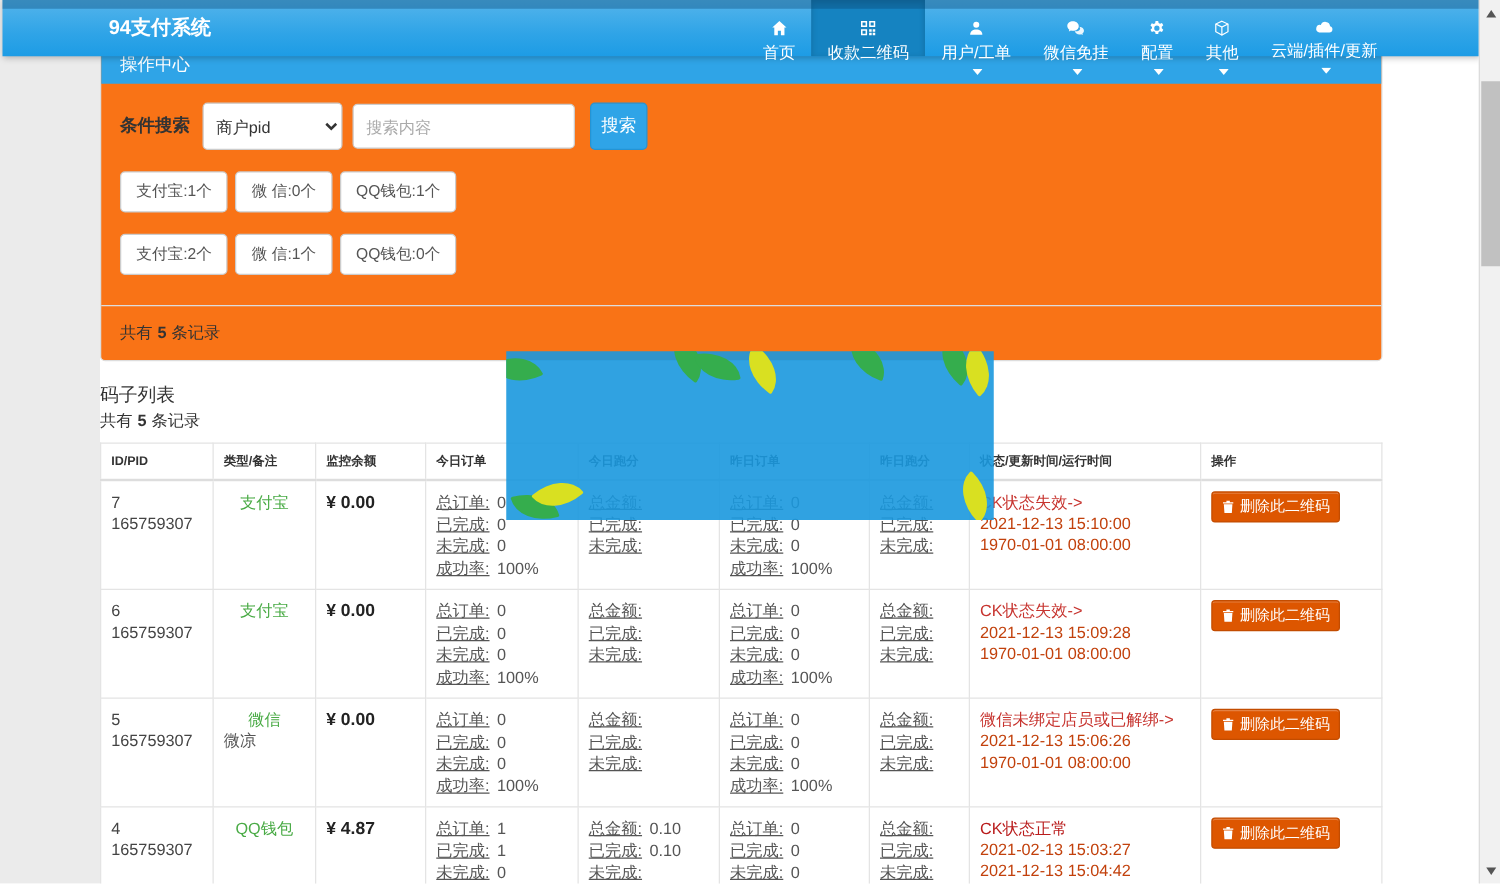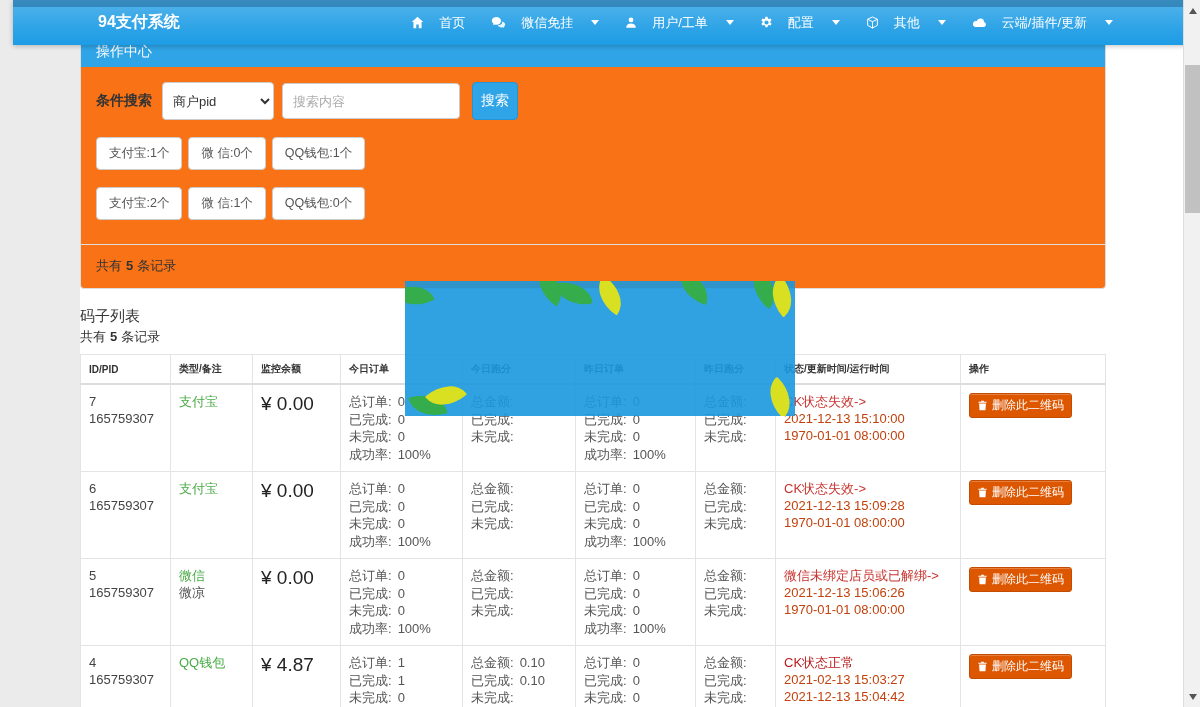--- a/index.html
+++ b/index.html
@@ -1,26 +1,26 @@
 <!DOCTYPE html>
 <html><head>
 <meta charset="utf-8">
 <style>
   html,body{margin:0;padding:0;}
   body{font-family:"Liberation Sans","DejaVu Sans",sans-serif;}
   .stage{position:relative;width:1200px;height:707px;overflow:hidden;background:#fff;}
   .left-strip{position:absolute;left:0;top:0;width:80px;height:707px;background:#ebebeb;}
 
   
-  .navbar{position:absolute;top:0;left:13px;width:1183px;height:45px;z-index:20;display:flex;align-items:center;
+  .navbar{position:absolute;top:0;left:2px;width:1183px;height:45px;z-index:20;display:flex;align-items:center;
     background:linear-gradient(#54b4eb,#2fa4e7 60%,#1d9ce5);box-shadow:0 1px 5px rgba(0,0,0,.25);}
   .navbar::before{content:"";position:absolute;top:0;left:0;right:0;height:7px;background:rgba(10,70,115,.38);pointer-events:none;}
   .brand{margin-left:85px;color:#fff;font-size:16px;font-weight:bold;text-decoration:none;white-space:nowrap;}
   .nav-items{display:flex;height:100%;margin-left:auto;margin-right:70px;align-items:stretch;}
-  .nav-item{display:flex;align-items:center;gap:15px;padding:16px 13px;color:#fff;font-size:13px;text-decoration:none;white-space:nowrap;}
+  .nav-item{display:flex;align-items:center;gap:4px;padding:16px 13px;color:#fff;font-size:13px;text-decoration:none;white-space:nowrap;flex-direction:column;}
   .nav-item.active{background:#1583c1;box-shadow:inset 0 2px 5px rgba(0,0,0,.18);}
   .nav-ico{display:flex;align-items:center;}
   .caret{display:flex;align-items:center;margin-left:3px;}
 
   
   .content{position:absolute;left:80px;top:0;width:1026px;}
 
   .panel{margin-top:20px;border:1px solid #ddd;border-radius:4px;background:#f97316;}
   .panel-heading{height:40px;background:#2fa4e7;border-radius:3px 3px 0 0;color:#fff;font-size:14px;
     display:flex;align-items:flex-end;padding:0 15px 6px;}
@@ -38,24 +38,24 @@
 
   .list-title{margin:18px 0 2px;font-size:15px;color:#333;}
   .list-count{font-size:13px;color:#333;margin-bottom:8px;}
 
   
   .codes-table{border-collapse:collapse;width:1025px;table-layout:fixed;background:#fff;font-size:13px;color:#555;}
   .codes-table th{border:1px solid #e4e4e4;border-bottom:2px solid #ddd;text-align:left;padding:7px 8px;font-size:10px;color:#333;font-weight:bold;}
   .codes-table td{border:1px solid #e4e4e4;padding:8px;vertical-align:top;height:68px;}
   .cell-line{line-height:17px;}
   .dark{color:#444;}
-  .type-green{color:#4aab46;}
-  .balance{color:#222;font-weight:normal;font-size:19px;}
+  .type-green{color:#4aab46;text-align:center;}
+  .balance{color:#222;font-weight:bold;font-size:14px;}
   .kv{display:flex;line-height:17.5px;}
-  .kv .k{margin-right:6px;}
+  .kv .k{margin-right:6px;text-decoration:underline;}
   .status-line{line-height:17px;}
   .text-red{color:#c7342f;}
   .text-green{color:#b91c1c;}
   .time-line{color:#c2410c;line-height:17px;}
   .btn-delete{display:inline-flex;align-items:center;gap:4px;background:#dd5600;border:1px solid #c34c00;color:#fff;
     font-size:12px;padding:3px 7px;border-radius:3px;box-shadow:inset 0 1px 0 rgba(255,255,255,.25);cursor:pointer;white-space:nowrap;}
 
   
   .overlay{position:absolute;left:405px;top:281px;width:390px;height:135px;background:rgba(25,152,222,.9);z-index:5;overflow:hidden;}
   .leaf{position:absolute;width:34px;height:25px;border-radius:5% 95% 5% 95%;}
@@ -536,50 +536,58 @@
     <a href="#" class="brand">94支付系统</a>
     <div class="nav-items">
         <a href="#" class="nav-item">
           <span class="nav-ico">
             <svg width="13" height="13" viewBox="0 0 16 16" fill="#fff">
               <path d="M8 1l7 6.5h-2V15H9.5v-4.5h-3V15H3V7.5H1z"></path>
             </svg>
           </span>
           <span>首页</span>
         </a>
-        <a href="#" class="nav-item">
+        <a href="#" class="nav-item active">
           <span class="nav-ico">
-            <svg width="15" height="13" viewBox="0 0 18 15" fill="#fff">
-              <path d="M6.5 1C3.4 1 1 3 1 5.5c0 1.4.8 2.6 2 3.5l-.5 1.8 2-1c.6.2 1.3.3 2 .3 3.1 0 5.5-2 5.5-4.5S9.6 1 6.5 1z"></path>
-              <path d="M12.8 6.2c2.4.3 4.2 1.9 4.2 3.8 0 1.1-.6 2-1.5 2.7l.4 1.4-1.6-.8c-.5.1-1 .2-1.6.2-2.2 0-4-1.3-4.5-3 .3 0 .7.1 1 .1 1.9 0 3.6-1 4.2-2.6z" opacity=".9"></path>
-            </svg>
-          </span>
-          <span>微信免挂</span>
-          <span class="caret">
-            <svg width="8" height="5" viewBox="0 0 10 6" fill="#fff">
-              <path d="M0 0h10L5 6z"></path>
-            </svg>
-          </span>
+            <svg width="13" height="13" viewBox="0 0 16 16" fill="#fff">
+              <path d="M1 1h6v6H1zm1.5 1.5v3h3v-3zM9 1h6v6H9zm1.5 1.5v3h3v-3zM1 9h6v6H1zm1.5 1.5v3h3v-3zM9 9h2.5v2.5H9zm3.5 0H15v2.5h-2.5zM9 12.5h2.5V15H9zm3.5 0H15V15h-2.5z"></path>
+            </svg>
+          </span>
+          <span>收款二维码</span>
         </a>
         <a href="#" class="nav-item">
           <span class="nav-ico">
             <svg width="12" height="13" viewBox="0 0 16 16" fill="#fff">
               <circle cx="8" cy="4.5" r="3.2"></circle>
               <path d="M1.5 15c0-3.6 2.9-5.6 6.5-5.6s6.5 2 6.5 5.6z"></path>
             </svg>
           </span>
           <span>用户/工单</span>
           <span class="caret">
             <svg width="8" height="5" viewBox="0 0 10 6" fill="#fff">
               <path d="M0 0h10L5 6z"></path>
             </svg>
           </span>
         </a>
         <a href="#" class="nav-item">
           <span class="nav-ico">
+            <svg width="15" height="13" viewBox="0 0 18 15" fill="#fff">
+              <path d="M6.5 1C3.4 1 1 3 1 5.5c0 1.4.8 2.6 2 3.5l-.5 1.8 2-1c.6.2 1.3.3 2 .3 3.1 0 5.5-2 5.5-4.5S9.6 1 6.5 1z"></path>
+              <path d="M12.8 6.2c2.4.3 4.2 1.9 4.2 3.8 0 1.1-.6 2-1.5 2.7l.4 1.4-1.6-.8c-.5.1-1 .2-1.6.2-2.2 0-4-1.3-4.5-3 .3 0 .7.1 1 .1 1.9 0 3.6-1 4.2-2.6z" opacity=".9"></path>
+            </svg>
+          </span>
+          <span>微信免挂</span>
+          <span class="caret">
+            <svg width="8" height="5" viewBox="0 0 10 6" fill="#fff">
+              <path d="M0 0h10L5 6z"></path>
+            </svg>
+          </span>
+        </a>
+        <a href="#" class="nav-item">
+          <span class="nav-ico">
             <svg width="13" height="13" viewBox="0 0 16 16" fill="#fff">
               <path fill-rule="evenodd" d="M6.7 1h2.6l.4 2 1.4.8 1.9-.8 1.3 2.2-1.5 1.4v1.6l1.5 1.4-1.3 2.2-1.9-.8-1.4.8-.4 2H6.7l-.4-2-1.4-.8-1.9.8-1.3-2.2 1.5-1.4V6.8L1.7 5.4 3 3.2l1.9.8 1.4-.8zM8 5.4a2.6 2.6 0 100 5.2 2.6 2.6 0 000-5.2z"></path>
             </svg>
           </span>
           <span>配置</span>
           <span class="caret">
             <svg width="8" height="5" viewBox="0 0 10 6" fill="#fff">
               <path d="M0 0h10L5 6z"></path>
             </svg>
           </span>

